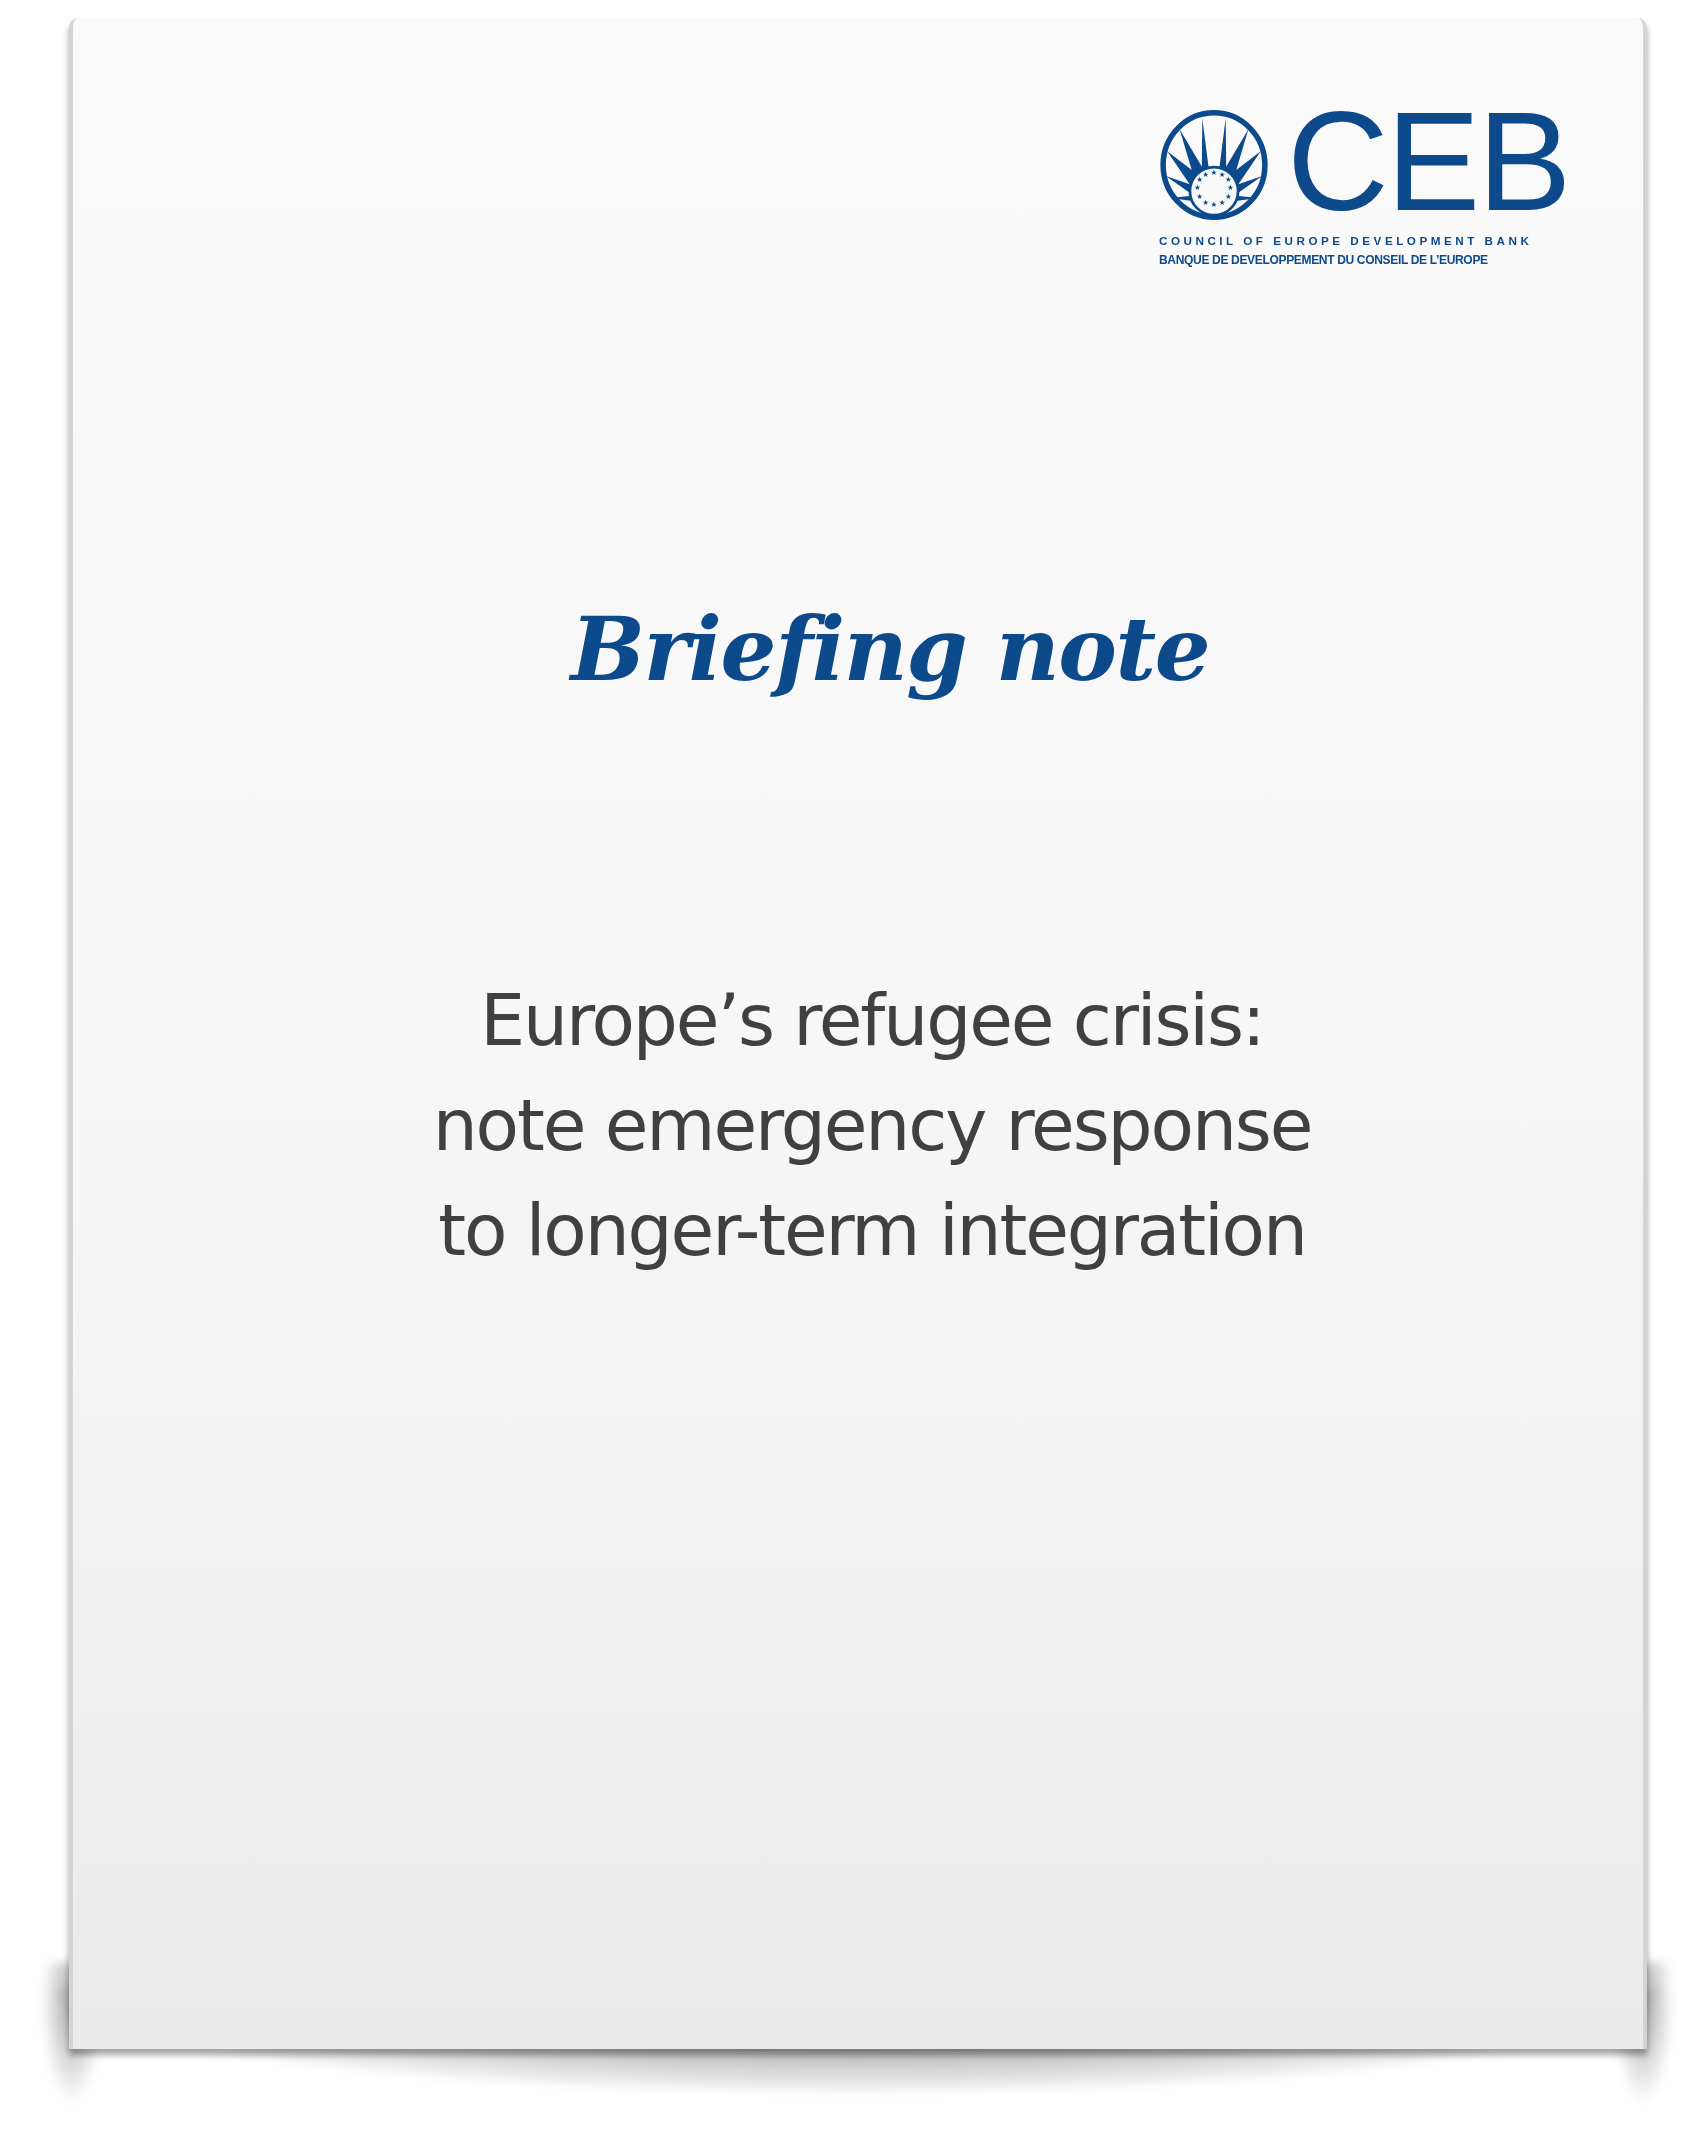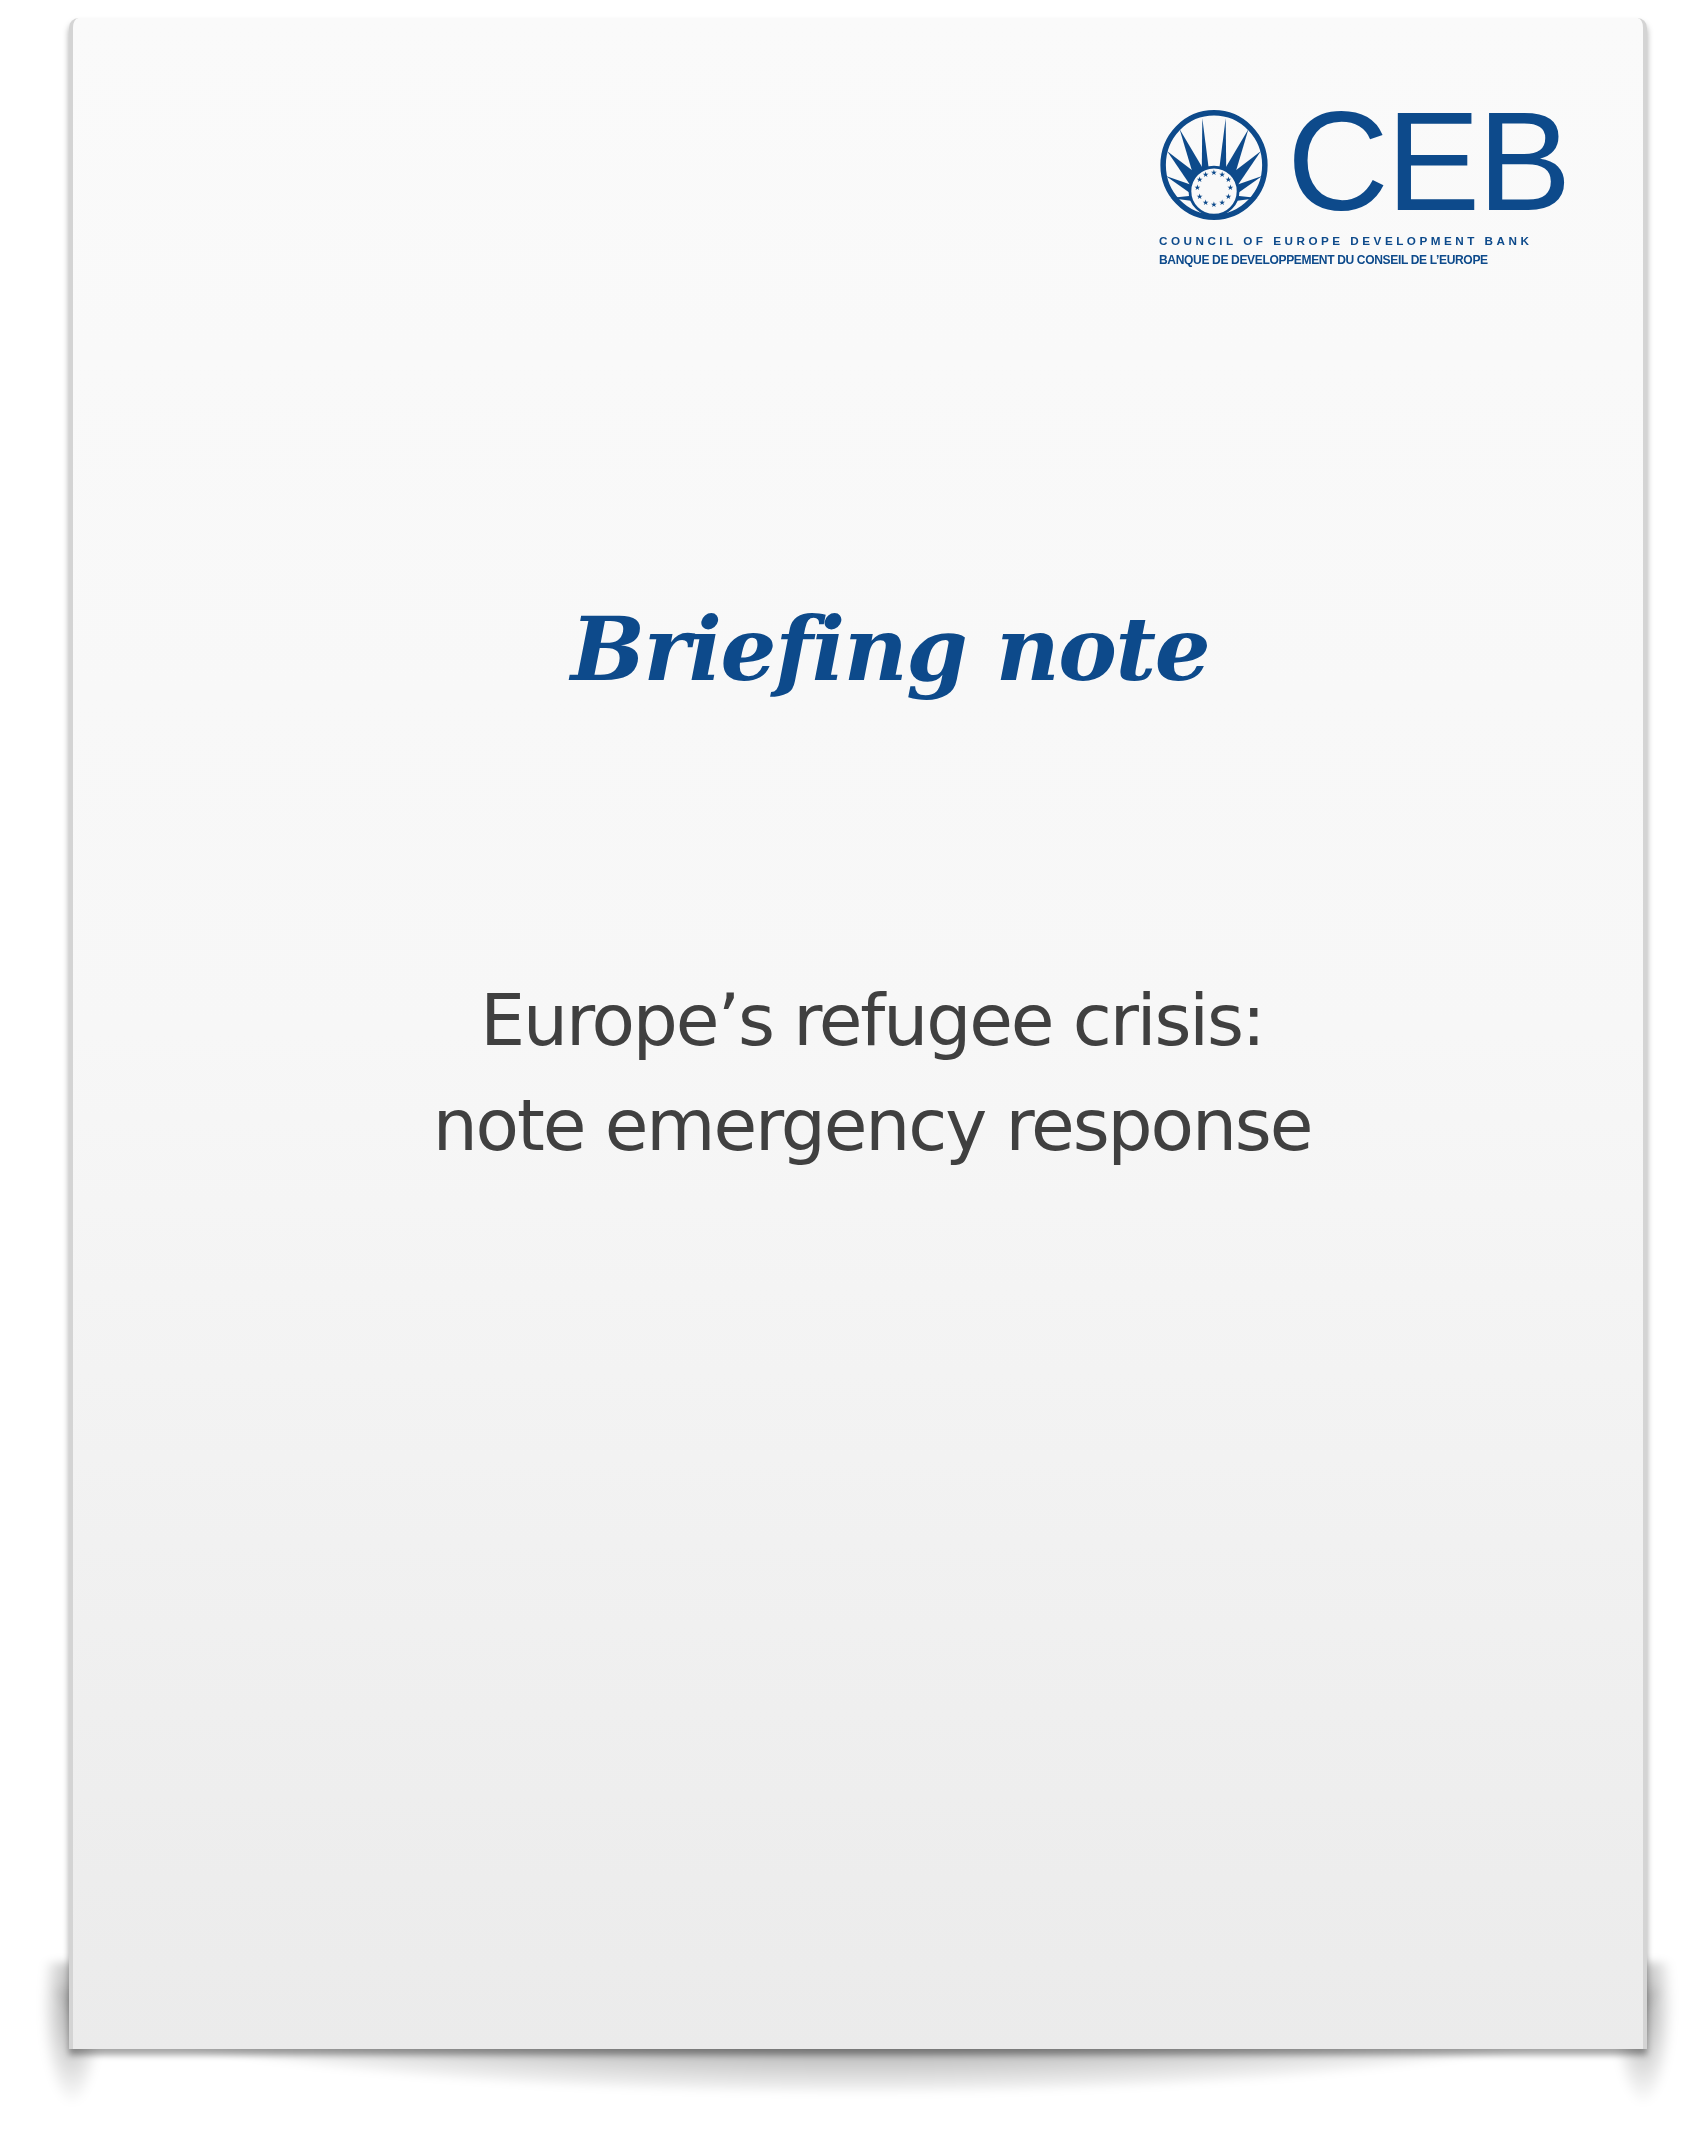--- a/index.html
+++ b/index.html
@@ -177,16 +177,17 @@
     <div class="logo-wordmark">CEB</div>
     <div class="logo-tagline-en">COUNCIL OF EUROPE DEVELOPMENT BANK</div>
     <div class="logo-tagline-fr">BANQUE DE DEVELOPPEMENT DU CONSEIL DE L’EUROPE</div>
   </div>
 
   <div class="doc-type">Briefing note</div>
 
   <div class="doc-title">
     <span class="doc-title-line">Europe’s refugee crisis:</span>
     <span class="doc-title-line">note emergency response</span>
+    <span class="doc-title-line">to longer-term integration</span>
   </div>
 
 </div>
 
 
 </body></html>

